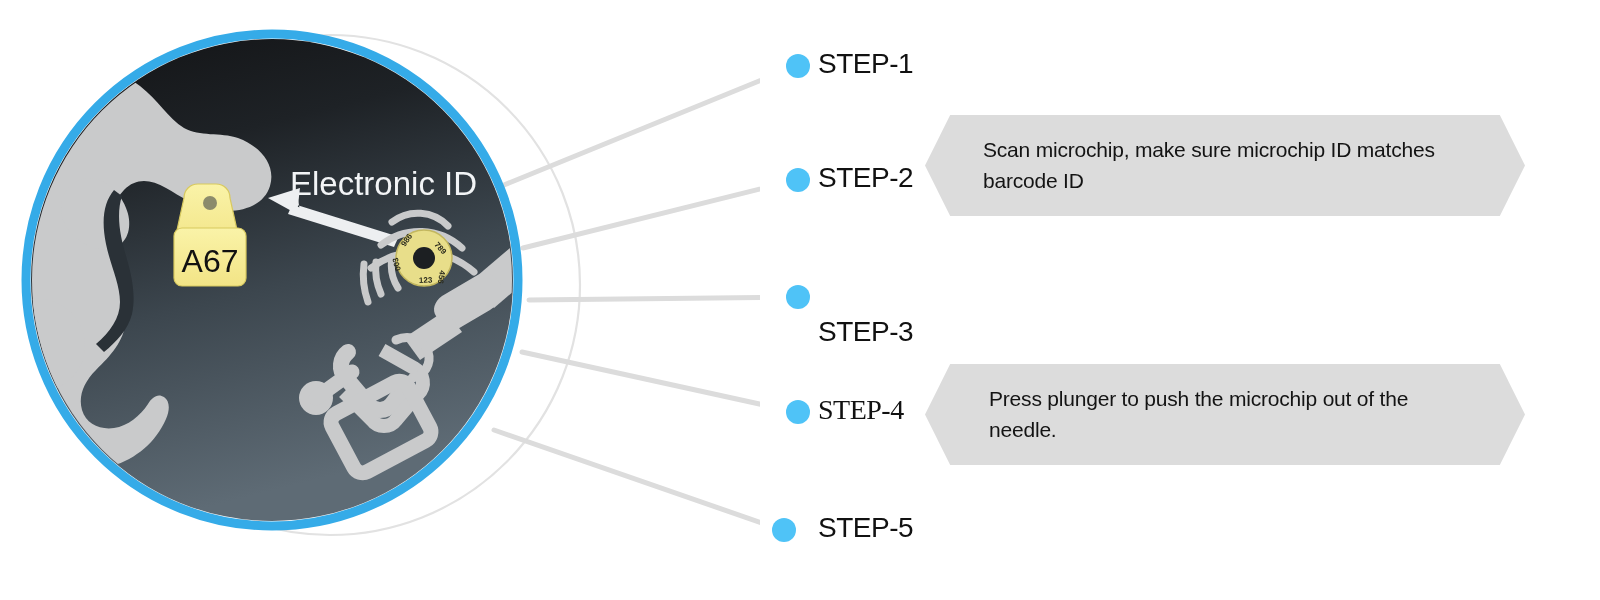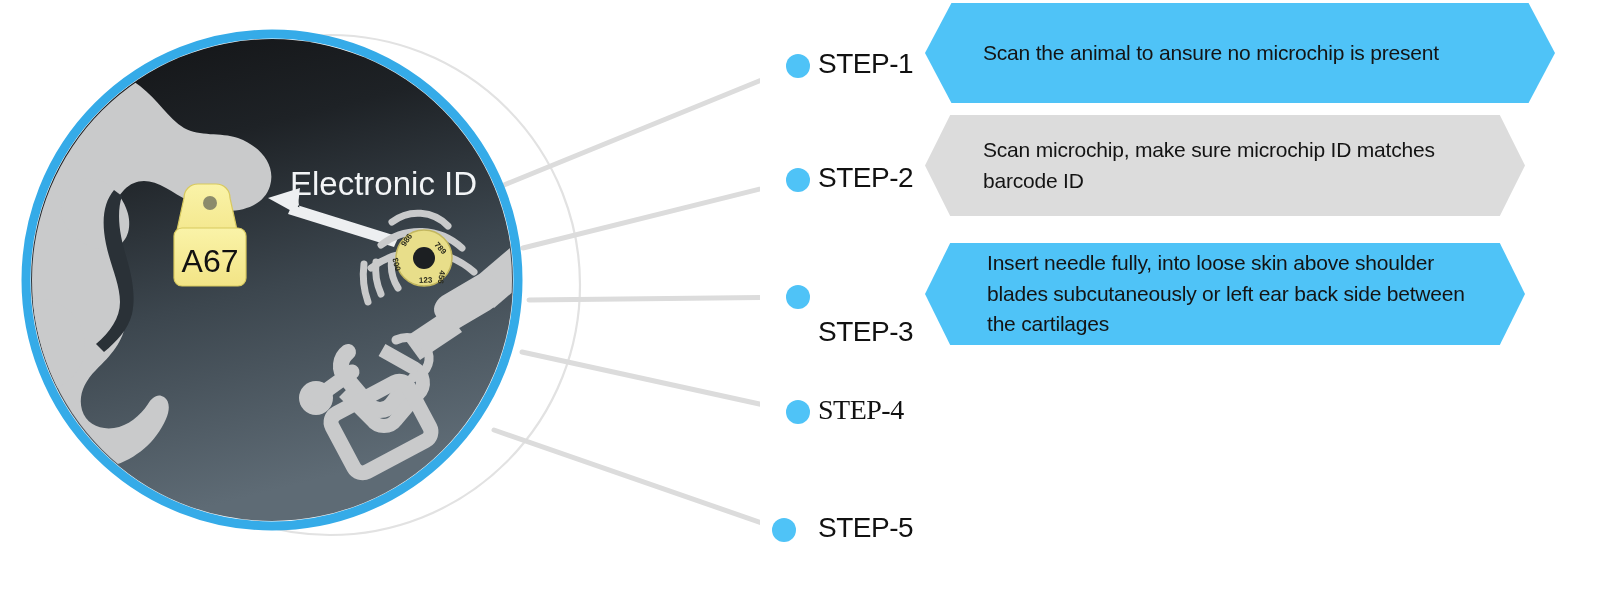--- a/index.html
+++ b/index.html
@@ -217,27 +217,24 @@
   <div class="connector-dot" style="left:786px;top:285px;"></div>
   <div class="connector-dot" style="left:786px;top:400px;"></div>
   <div class="connector-dot" style="left:772px;top:518px;"></div>
 
   <div class="step-label" style="left:818px;top:48px;">STEP-1</div>
   <div class="step-label" style="left:818px;top:162px;">STEP-2</div>
   <div class="step-label" style="left:818px;top:280px;margin-top:36px;">STEP-3</div>
   <div class="step-label" style="left:818px;top:394px;font-family:Liberation Serif, serif;">STEP-4</div>
   <div class="step-label" style="left:818px;top:512px;">STEP-5</div>
 
-  <div class="banner" style="left:925px;top:3px;width:630px;height:100px;background:#4FC3F7;">
-    <div class="banner-text" style="padding-left:58px;padding-right:58px;">Scan the animal to ansure no microchip is present</div>
-  </div>
 
   <div class="banner" style="left:925px;top:115px;width:600px;height:101px;background:#DCDCDC;">
     <div class="banner-text" style="padding-left:58px;padding-right:52px;">Scan microchip, make sure microchip ID matches barcode ID</div>
   </div>
 
-  <div class="banner" style="left:925px;top:243px;width:600px;height:102px;background:#4FC3F7;">
-    <div class="banner-text" style="padding-left:62px;padding-right:30px;">Insert needle fully, into loose skin above shoulder blades subcutaneously or left ear back side between the cartilages</div>
+
+  <div class="banner" style="left:925px;top:364px;width:600px;height:101px;background:#DCDCDC;">
+    <div class="banner-text" style="padding-left:64px;padding-right:52px;">Press plunger to push the microchip out of the needle.</div>
   </div>
 
 
-
 </div>
 
 </body></html>

